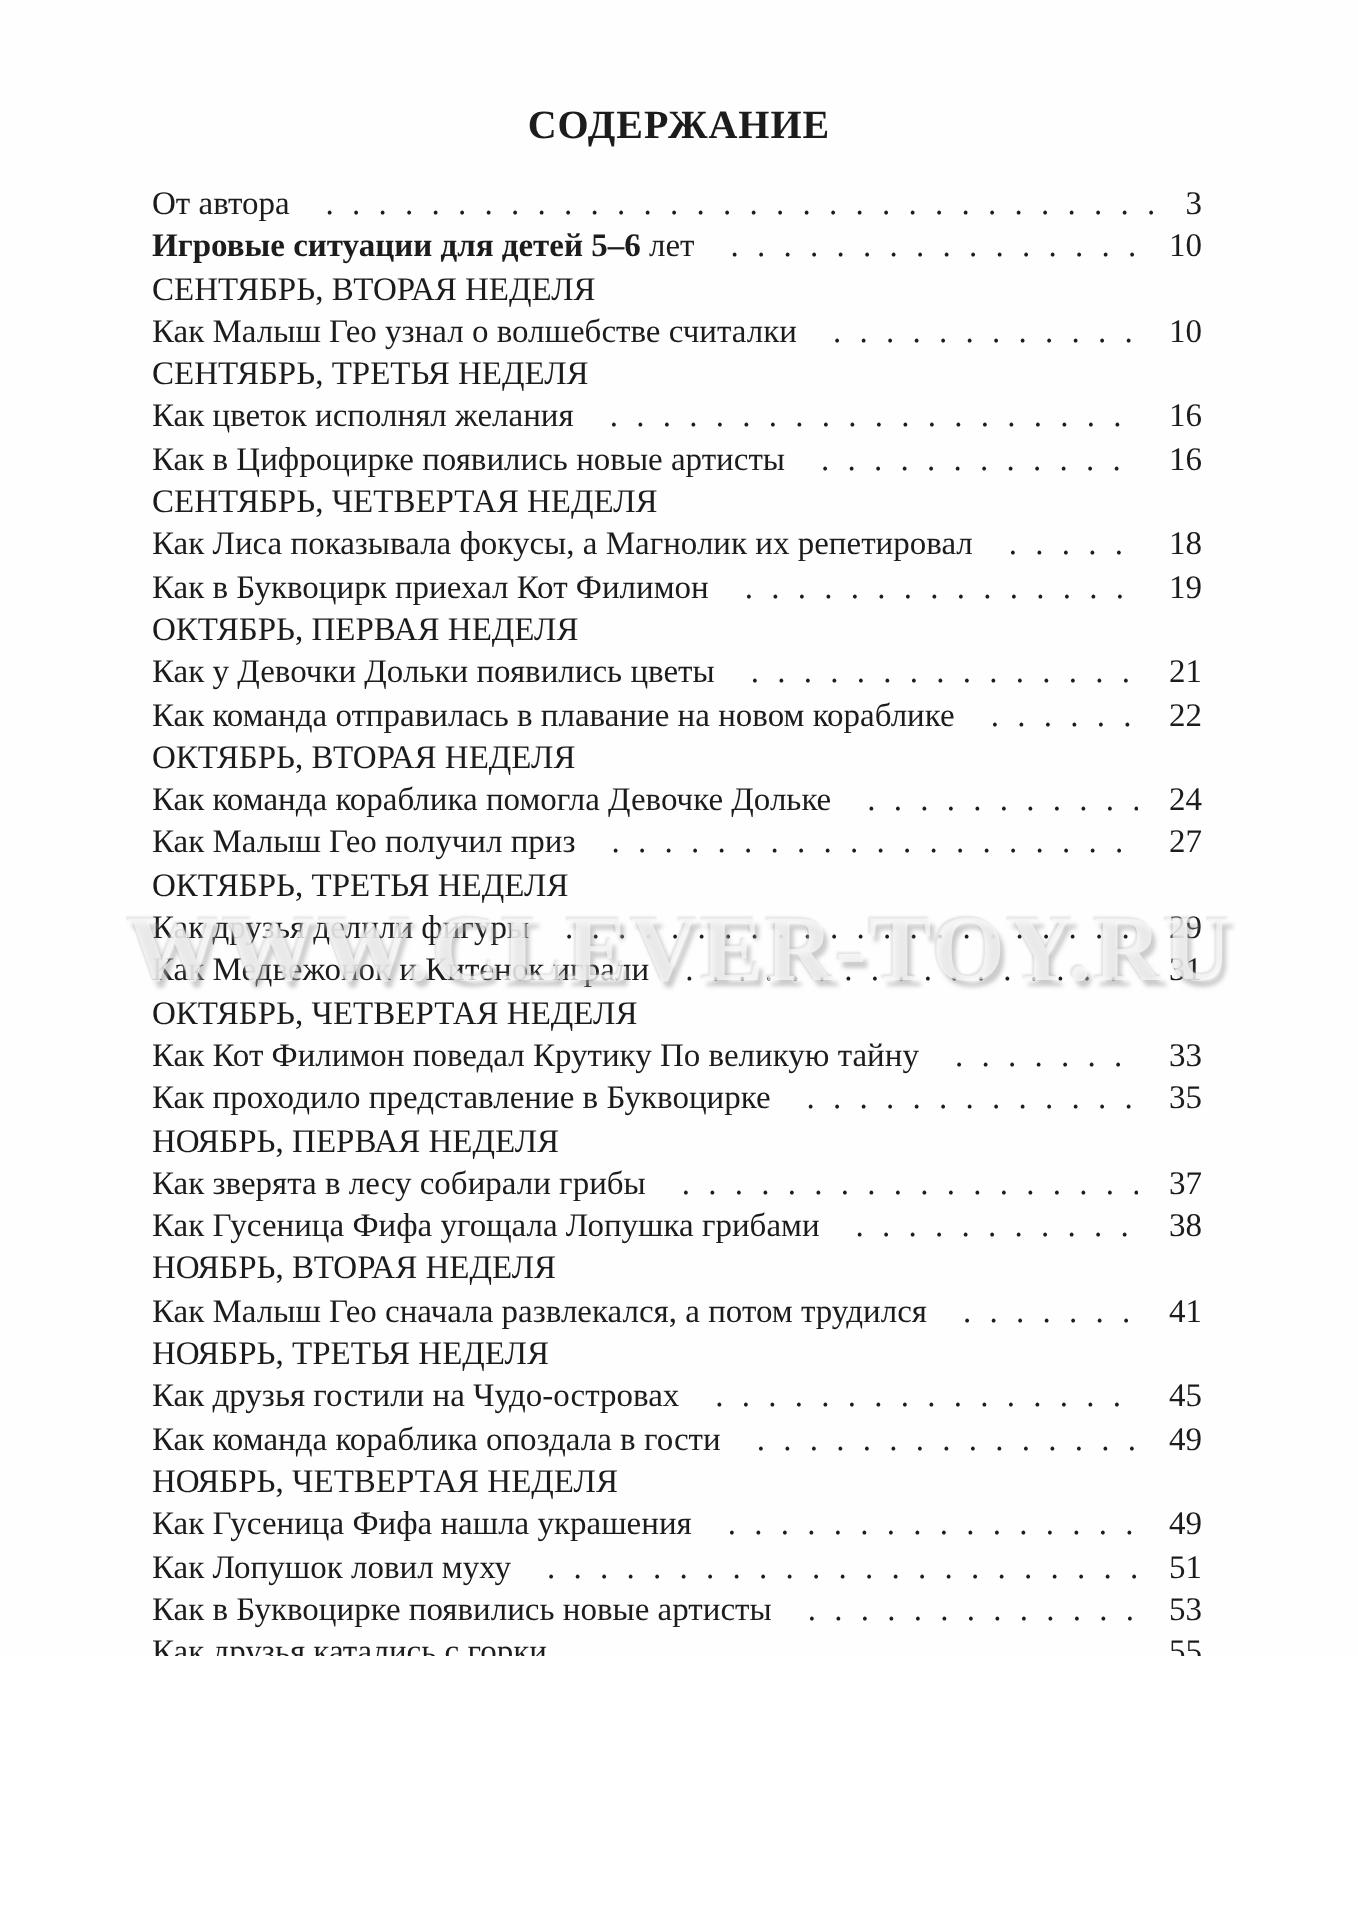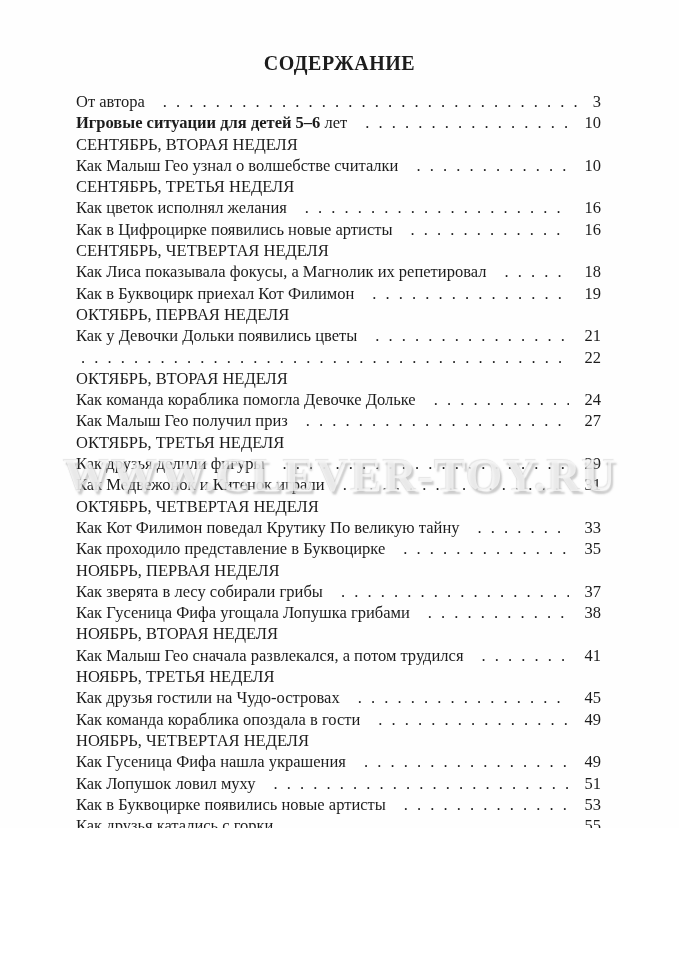--- a/index.html
+++ b/index.html
@@ -139,20 +139,21 @@
         <span class="leader"></span>
         <span class="entry-page">19</span>
       </div>
       <div class="toc-line section-header">ОКТЯБРЬ, ПЕРВАЯ НЕДЕЛЯ</div>
       <div class="toc-line toc-row">
         <span class="entry-title">Как у Девочки Дольки появились цветы</span>
         <span class="leader"></span>
         <span class="entry-page">21</span>
       </div>
       <div class="toc-line toc-row">
+        <span class="entry-title">Как команда отправилась в плавание на новом кораблике</span>
         <span class="leader"></span>
         <span class="entry-page">22</span>
       </div>
       <div class="toc-line section-header">ОКТЯБРЬ, ВТОРАЯ НЕДЕЛЯ</div>
       <div class="toc-line toc-row">
         <span class="entry-title">Как команда кораблика помогла Девочке Дольке</span>
         <span class="leader"></span>
         <span class="entry-page">24</span>
       </div>
       <div class="toc-line toc-row">

